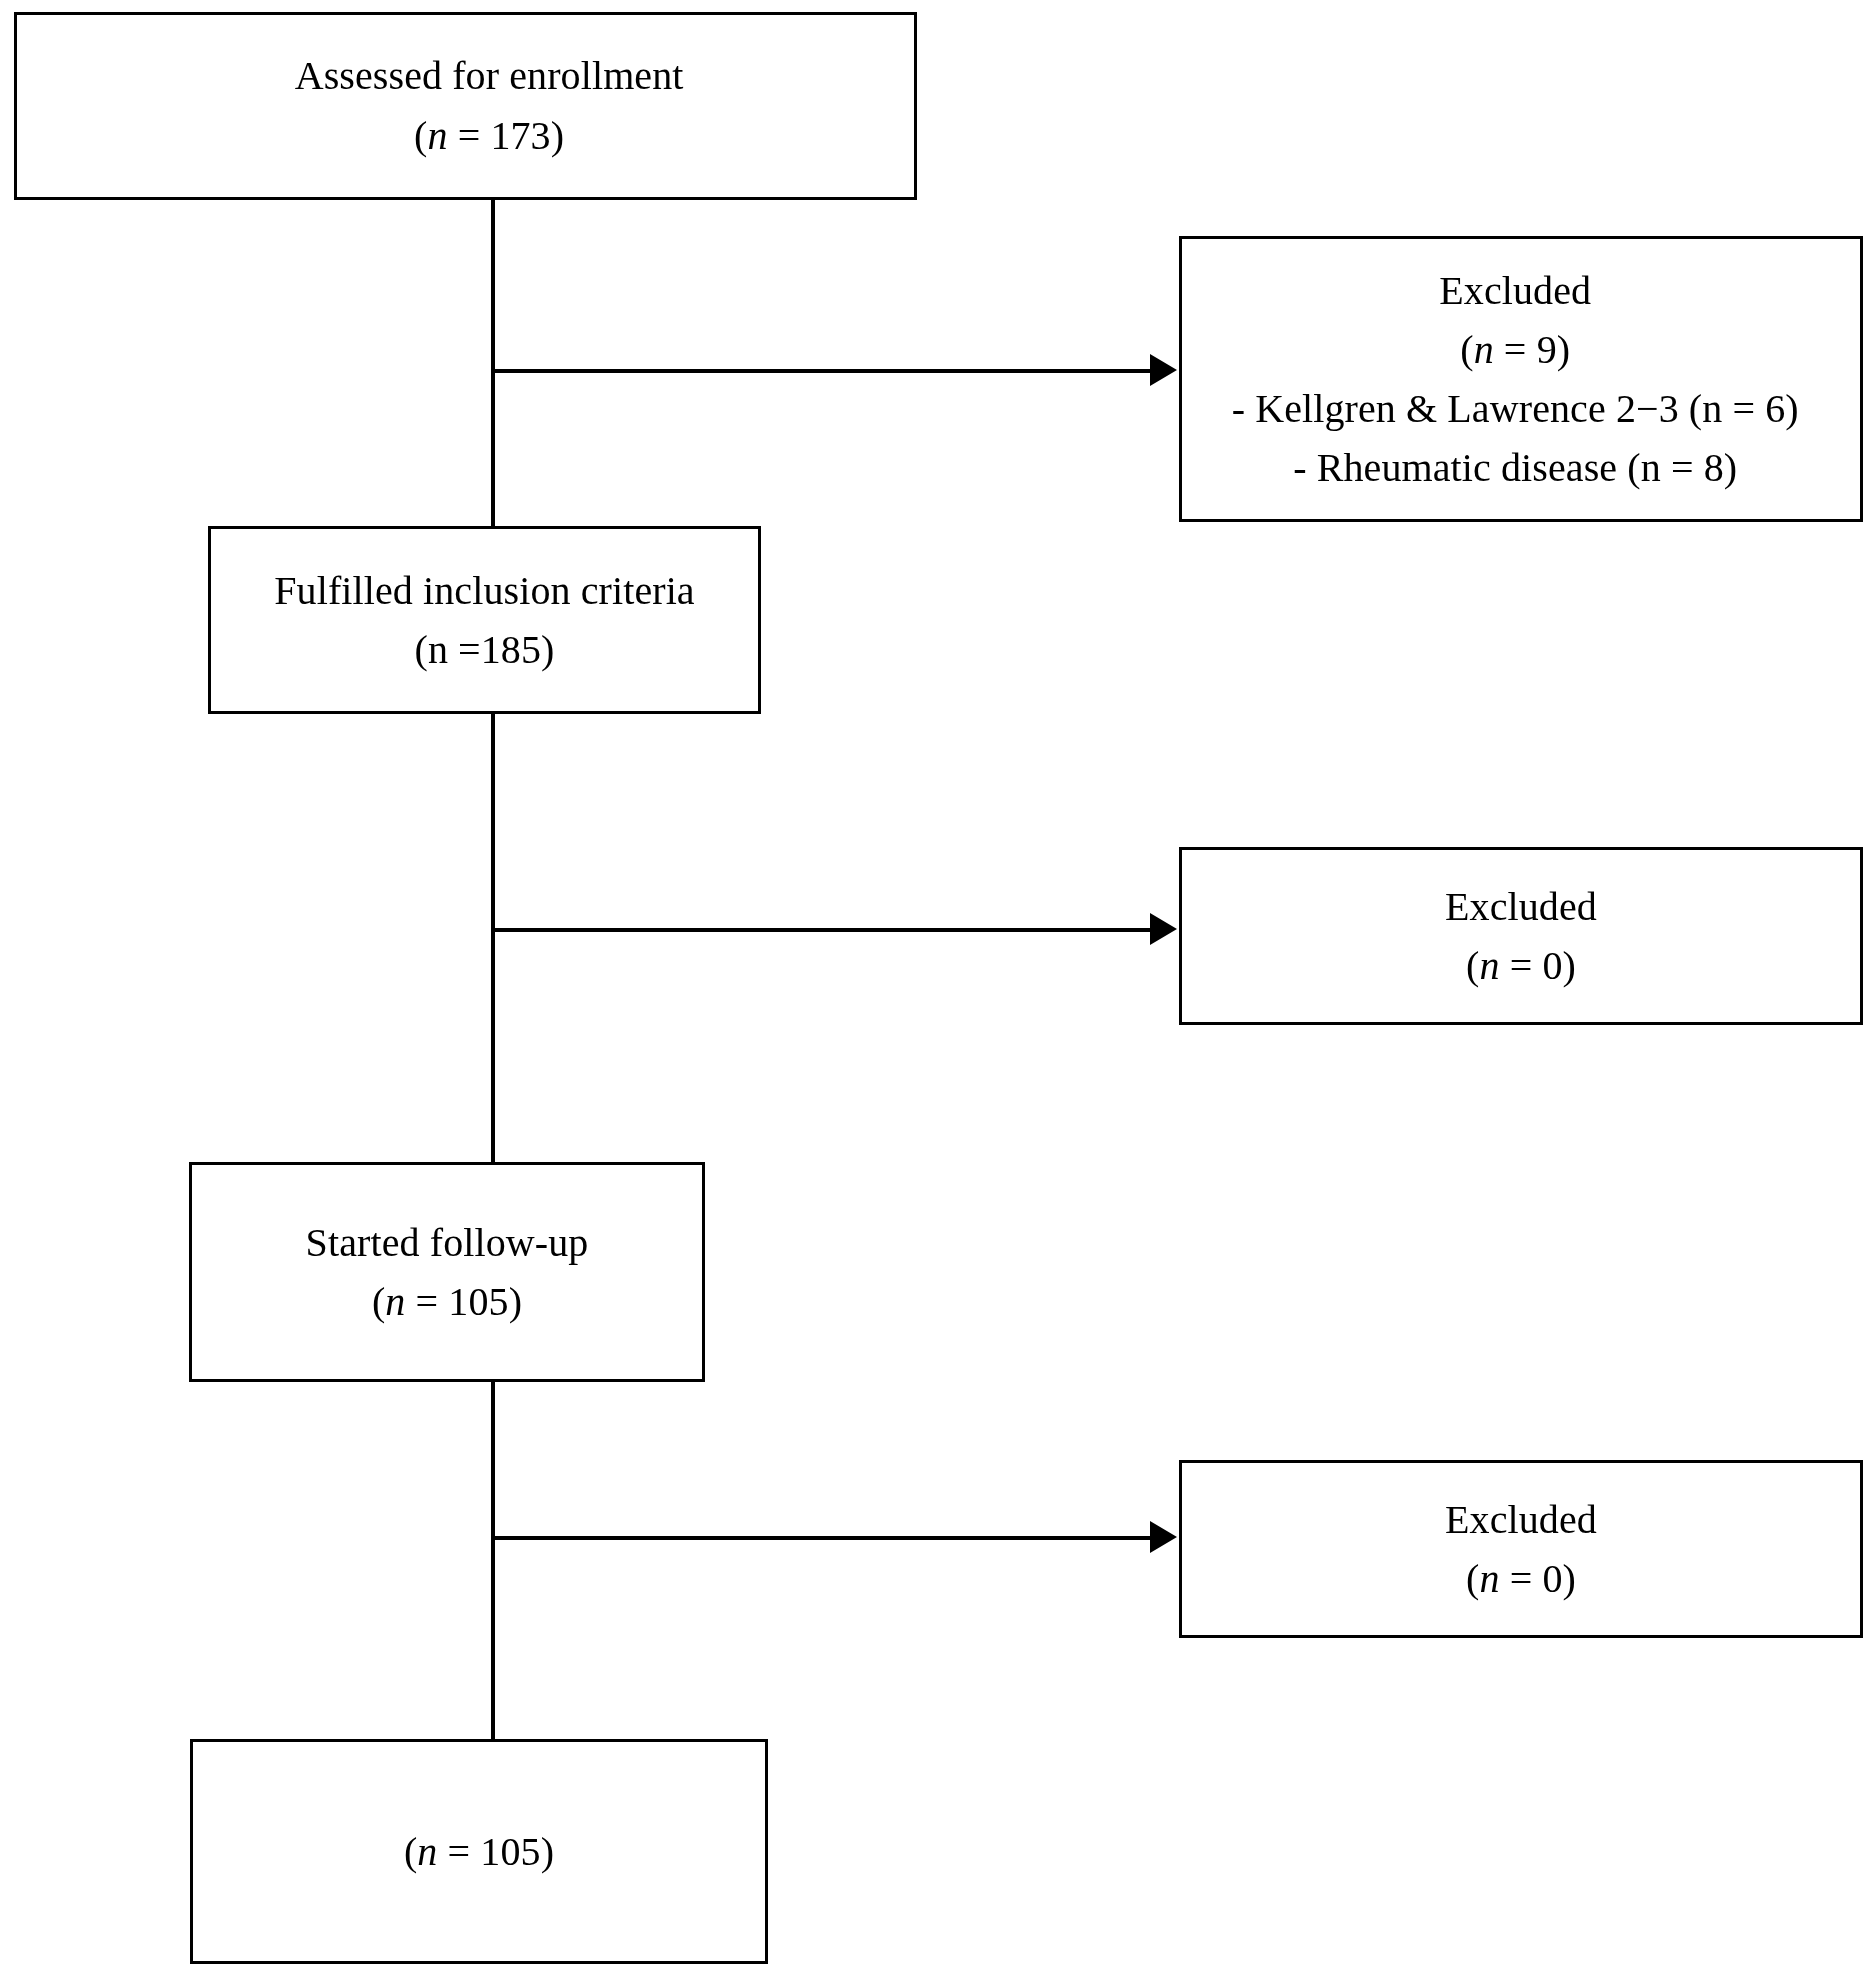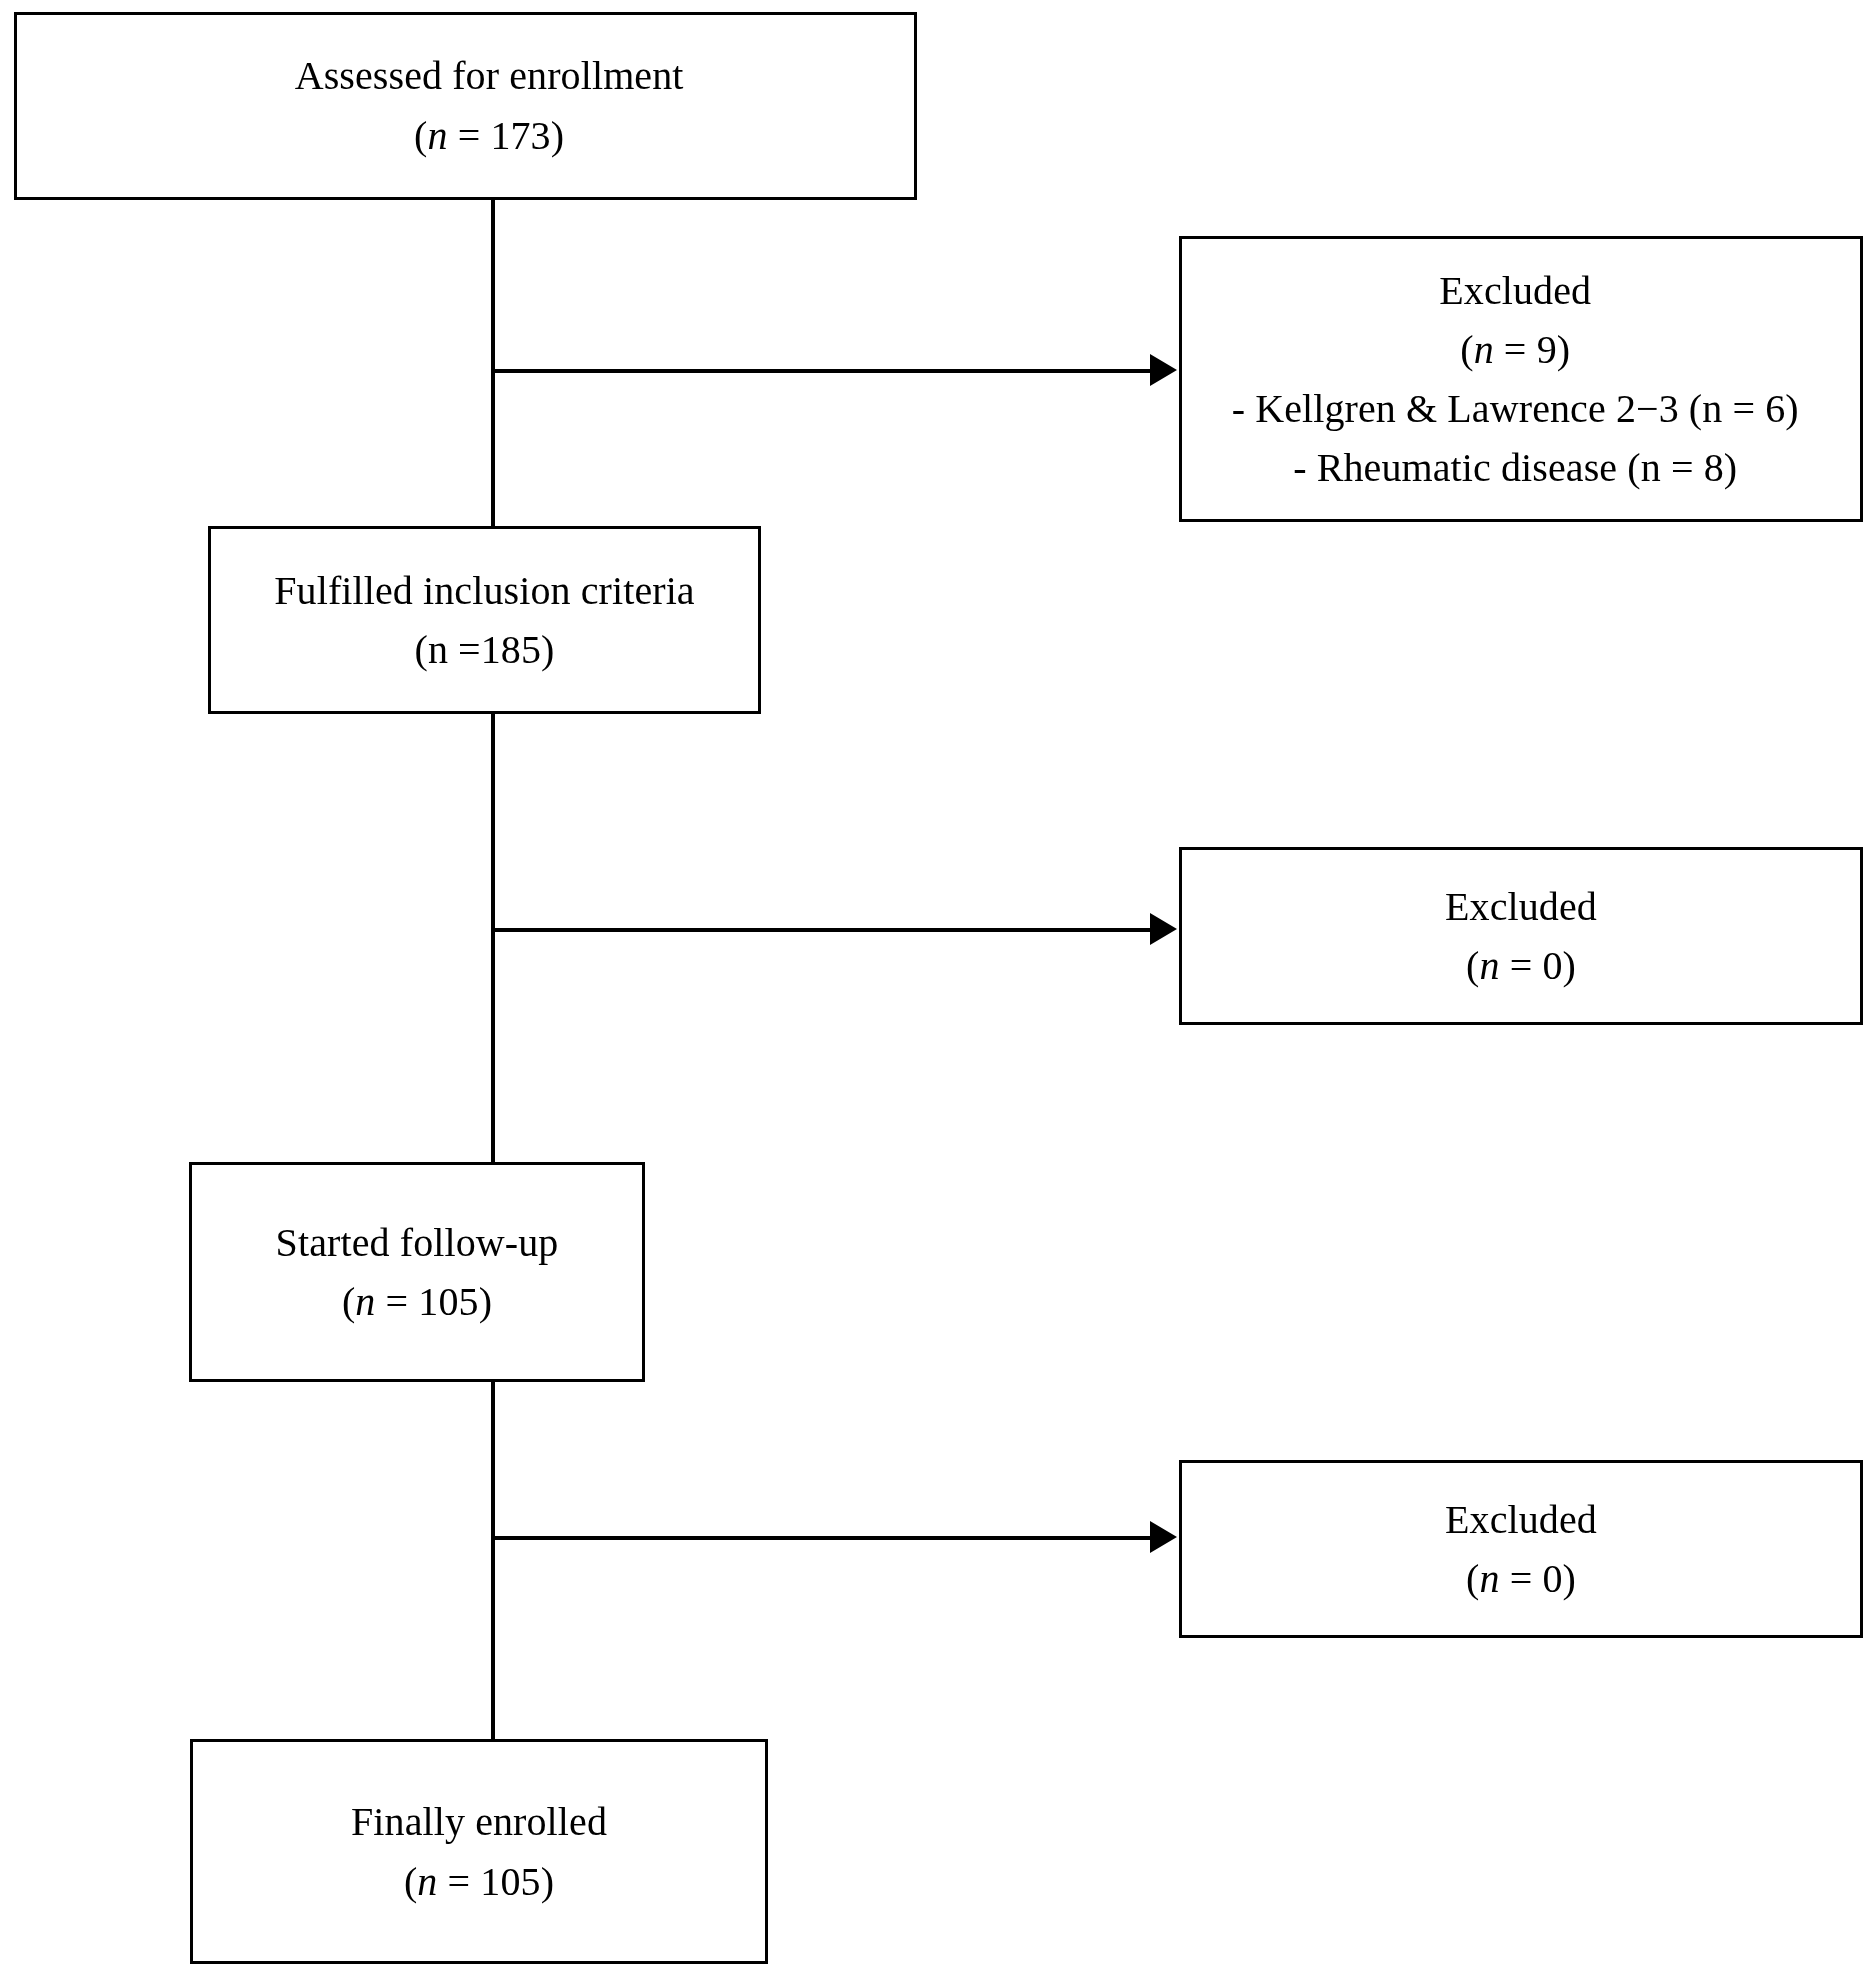--- a/index.html
+++ b/index.html
@@ -45,21 +45,21 @@
   }
   .node em.nvar {
     font-style: italic;
   }
 
   
   #node-assessed      { left: 13.6px;   top: 11.6px;   width: 903px; height: 188px; padding-left: 48px; }
   #node-excluded-1    { left: 1179px; top: 236px;  width: 684px; height: 286px; }
   #node-fulfilled     { left: 195px;  top: 526px;  width: 553px;  height: 188px; margin-left: 13px; }
   #node-excluded-2    { left: 1179px; top: 847px; width: 684px; height: 178px; }
-  #node-followup      { left: 189px;  top: 1162px; width: 456px;  height: 220px; }
+  #node-followup      { left: 189px;  top: 1162px; width: 516px;  height: 220px; }
   #node-excluded-3    { left: 1179px; top: 1460px; width: 684px; height: 178px; }
   #node-enrolled      { left: 190px;  top: 1739px; width: 578px;  height: 225px; }
 
   
   #node-excluded-1 .textwrap { padding-right: 11.6px; }
 
   
   .trunk {
     position: absolute;
     left: 491px;
@@ -151,19 +151,18 @@
 
   <div class="node" id="node-excluded-3">
     <div class="textwrap">
       <span class="line">Excluded</span>
       <span class="line sub">(<em class="nvar">n</em>&nbsp;= <span>0</span>)</span>
     </div>
   </div>
 
   <div class="node" id="node-enrolled">
     <div class="textwrap">
-      <span class="line">Finally enrolled</span>
       <span class="line sub">(<em class="nvar">n</em>&nbsp;= <span>105</span>)</span>
     </div>
   </div>
 
 </div>
 
 
 </body></html>

